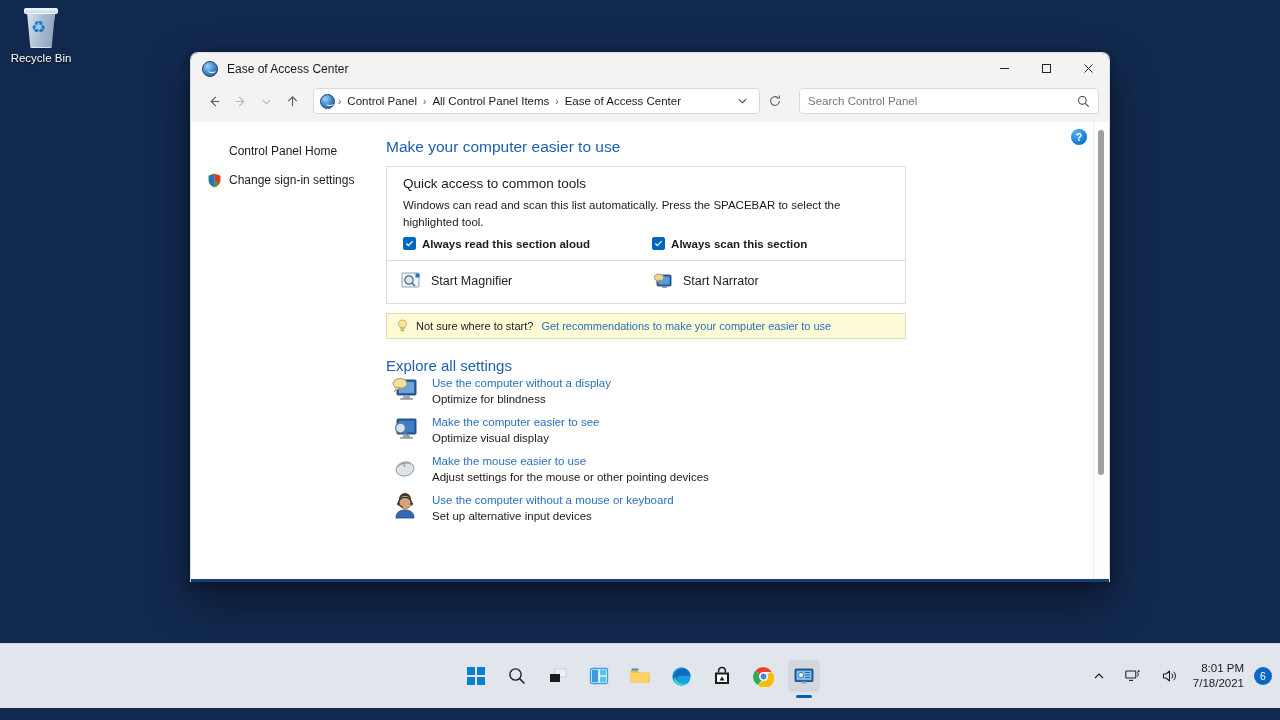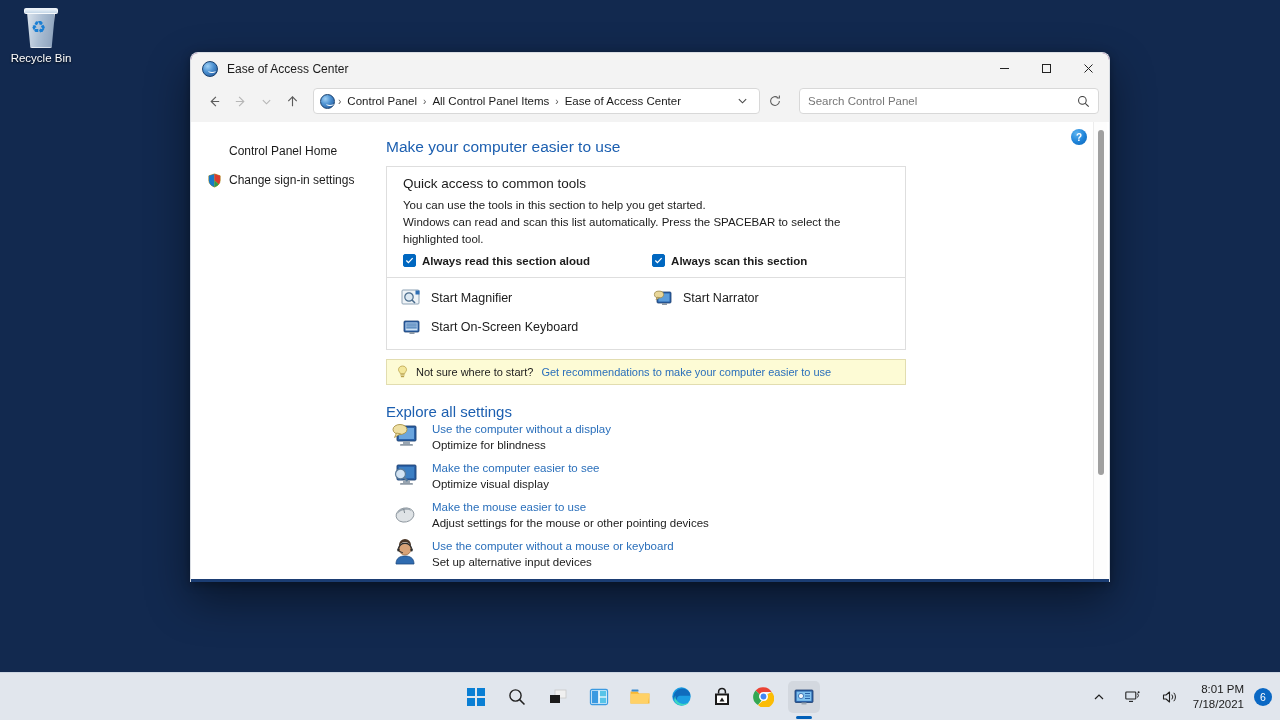--- a/index.html
+++ b/index.html
@@ -229,21 +229,21 @@
     position: absolute; right: 2px; top: 0; width: 14px; bottom: 0;
     background: #fdfdfd; border-left: 1px solid #ececec;
   }
   #vthumb {
     position: absolute; left: 4px; top: 8px; width: 6px; height: 345px;
     background: #a0a0a0; border-radius: 3px;
   }
 
   
   #taskbar {
-    position: absolute; left: 0; bottom: 0; width: 1280px; height: 48px;
+    position: absolute; left: 0; bottom: 12px; width: 1280px; height: 65px;
     background: rgba(238,242,248,0.94);
     border-top: 1px solid rgba(200,210,222,0.8);
     display: flex; align-items: center;
   }
   #tb-center {
     position: absolute; left: 50%; transform: translateX(-50%);
     display: flex; align-items: center; gap: 9px; height: 40px;
   }
   .tbicon {
     width: 32px; height: 32px; border-radius: 5px;
@@ -388,21 +388,20 @@
       </div>
 
       <div id="content">
         <div id="help-btn">?</div>
 
         <h1 id="page-heading">Make your computer easier to use</h1>
 
         <div class="panel">
           <div class="panel-top">
             <div class="panel-h2">Quick access to common tools</div>
-            <div class="panel-p">You can use the tools in this section to help you get started.</div>
             <div class="panel-p">Windows can read and scan this list automatically.  Press the SPACEBAR to select the highlighted tool.</div>
             <div class="chk-row">
               <label class="chk-wrap">
                 <span class="cbox">
                   <svg width="9" height="9" viewBox="0 0 10 10">
                       <path d="M1.5 5 L3.8 7.4 L8.5 2.4" fill="none" stroke="#fff" stroke-width="1.4"></path>
                     </svg>
                 </span>
                 <span>Always read this section aloud</span>
               </label>
@@ -434,33 +433,20 @@
                 <svg width="21" height="19" viewBox="0 0 21 19">
                   <rect x="4" y="3" width="14" height="11" rx="1" fill="#2b62a8" stroke="#1b3e70" stroke-width="0.8"></rect>
                   <rect x="5.5" y="4.5" width="11" height="8" fill="#5b9ddb"></rect>
                   <rect x="9" y="14" width="5" height="2" fill="#8e9aa6"></rect>
                   <ellipse cx="6" cy="5.5" rx="4.6" ry="3.4" fill="#e9d79a" stroke="#9d8a4c" stroke-width="0.8"></ellipse>
                   <path d="M4 8.2 L3 11 L6.5 8.6 Z" fill="#e9d79a" stroke="#9d8a4c" stroke-width="0.7"></path>
                 </svg>
               </span>
               <span class="tool-label">Start Narrator</span>
             </div>
-            <div class="tool">
-              <span class="ticon">
-                <svg width="21" height="19" viewBox="0 0 21 19">
-                  <rect x="3" y="3" width="15" height="11" rx="1" fill="#2b62a8" stroke="#1b3e70" stroke-width="0.8"></rect>
-                  <rect x="4.5" y="4.5" width="12" height="8" fill="#cfe2f5"></rect>
-                  <rect x="5.2" y="5.4" width="10.6" height="1.3" fill="#4a7fb8"></rect>
-                  <rect x="5.2" y="7.3" width="10.6" height="1.3" fill="#4a7fb8"></rect>
-                  <rect x="5.2" y="9.2" width="10.6" height="1.3" fill="#4a7fb8"></rect>
-                  <rect x="8.5" y="14" width="5" height="2" fill="#8e9aa6"></rect>
-                </svg>
-              </span>
-              <span class="tool-label">Start On-Screen Keyboard</span>
-            </div>
           </div>
         </div>
 
         <div id="tip-bar">
           <span class="bulb">
             <svg width="11" height="14" viewBox="0 0 11 14">
               <path d="M5.5 1 C3 1 1.5 2.8 1.5 4.7 C1.5 6.3 3 7.2 3.3 8.6 L7.7 8.6 C8 7.2 9.5 6.3 9.5 4.7 C9.5 2.8 8 1 5.5 1 Z" fill="#f3e79a" stroke="#b9a14a" stroke-width="0.8"></path>
               <rect x="3.4" y="9.3" width="4.2" height="1.2" fill="#b9a14a"></rect>
               <rect x="3.9" y="11" width="3.2" height="1.2" fill="#b9a14a"></rect>
             </svg>

